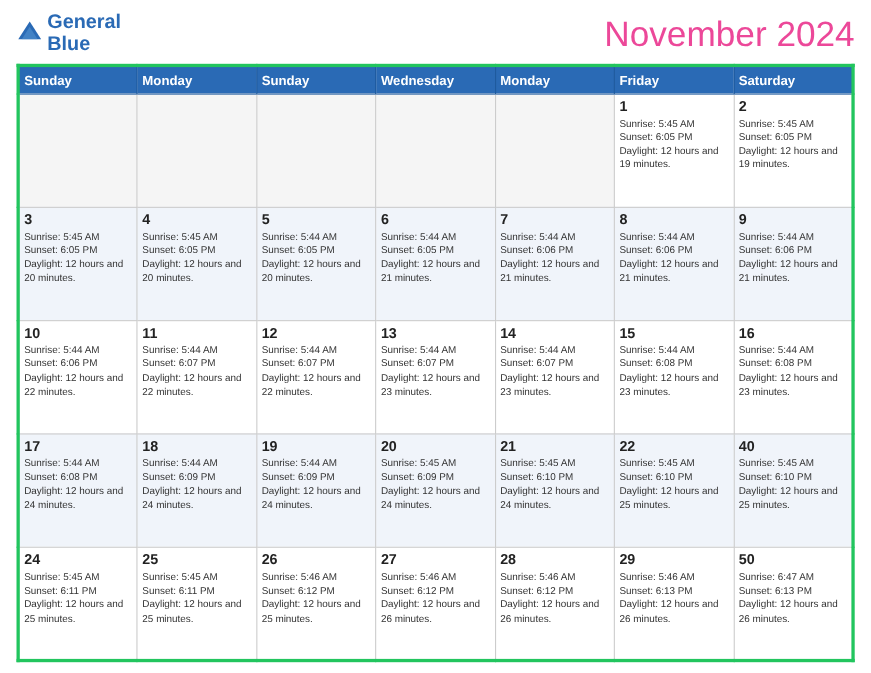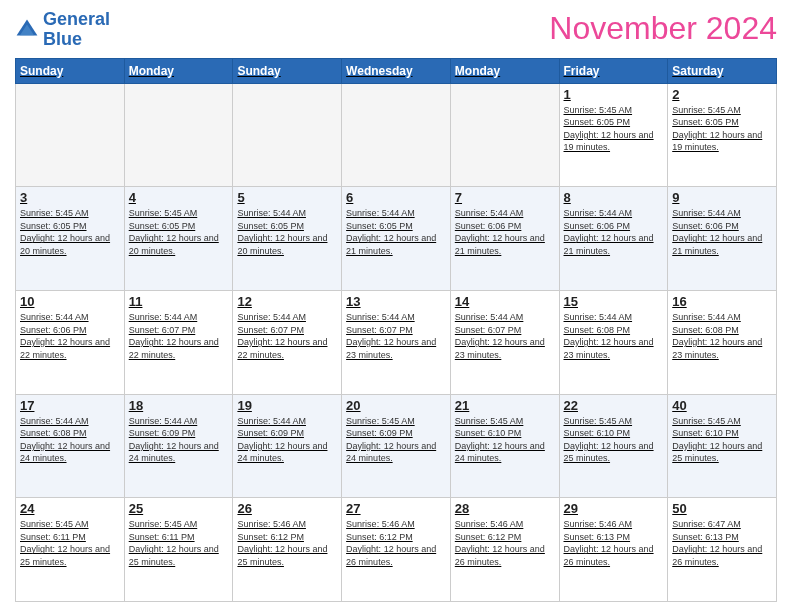--- a/index.html
+++ b/index.html
@@ -13,21 +13,21 @@
     .page {
       width: 792px;
       height: 612px;
       padding: 10px 15px;
       display: flex;
       flex-direction: column;
     }
     .header {
       display: flex;
       justify-content: space-between;
-      align-items: flex-start;
+      align-items: flex-end;
       margin-bottom: 8px;
     }
     .logo {
       display: flex;
       align-items: center;
       gap: 4px;
     }
     .logo-text {
       font-size: 18px;
       font-weight: bold;
@@ -48,25 +48,24 @@
       font-size: 32px;
       font-weight: normal;
       color: #ec4899;
     }
     .subtitle {
       font-size: 14px;
       color: #555;
     }
     .calendar {
       flex: 1;
-      border: 1px solid #22c55e;
+      border: 3px solid #22c55e;
       border-collapse: collapse;
       width: 100%;
       table-layout: fixed;
-      text-decoration: underline;
     }
     .calendar th {
       background: #2a6ab5;
       color: #fff;
       padding: 5px 4px;
       font-size: 12px;
       font-weight: bold;
       text-align: left;
       border: 1px solid #1e5a9e;
     }

